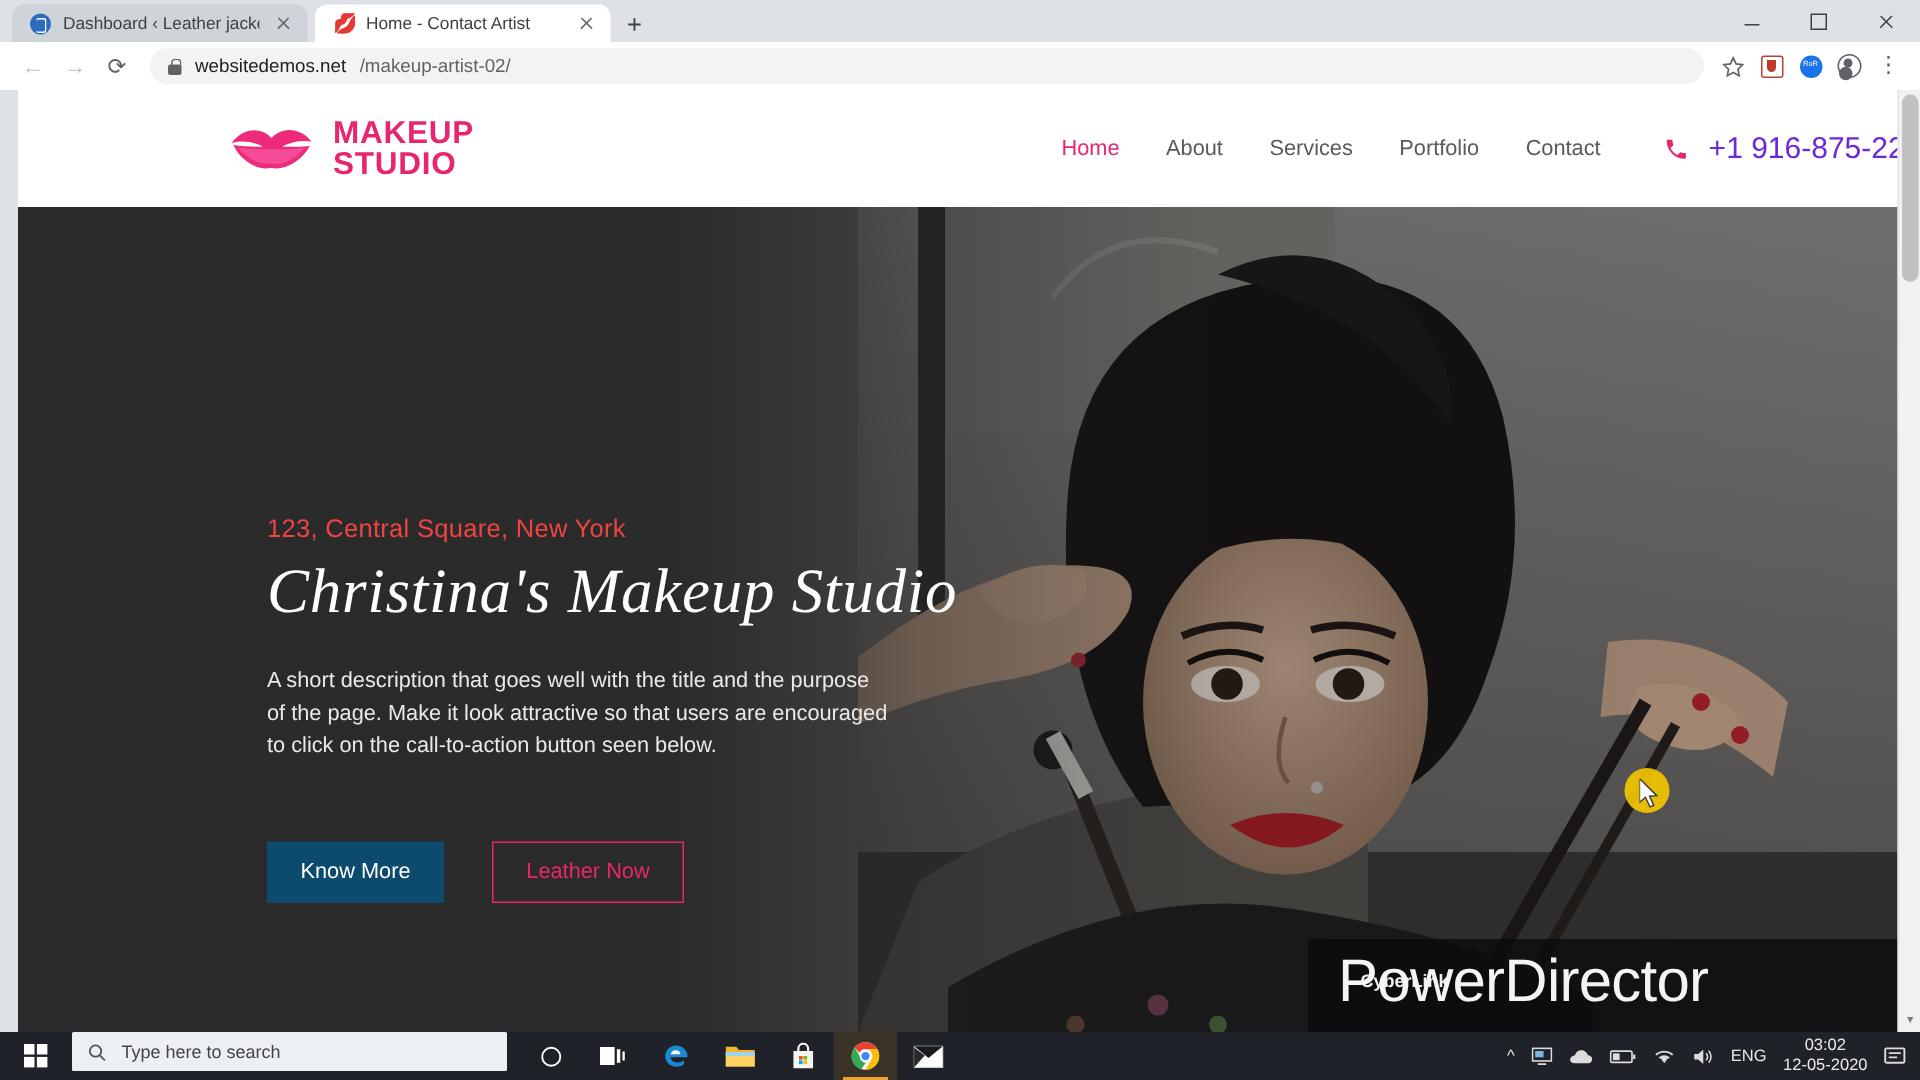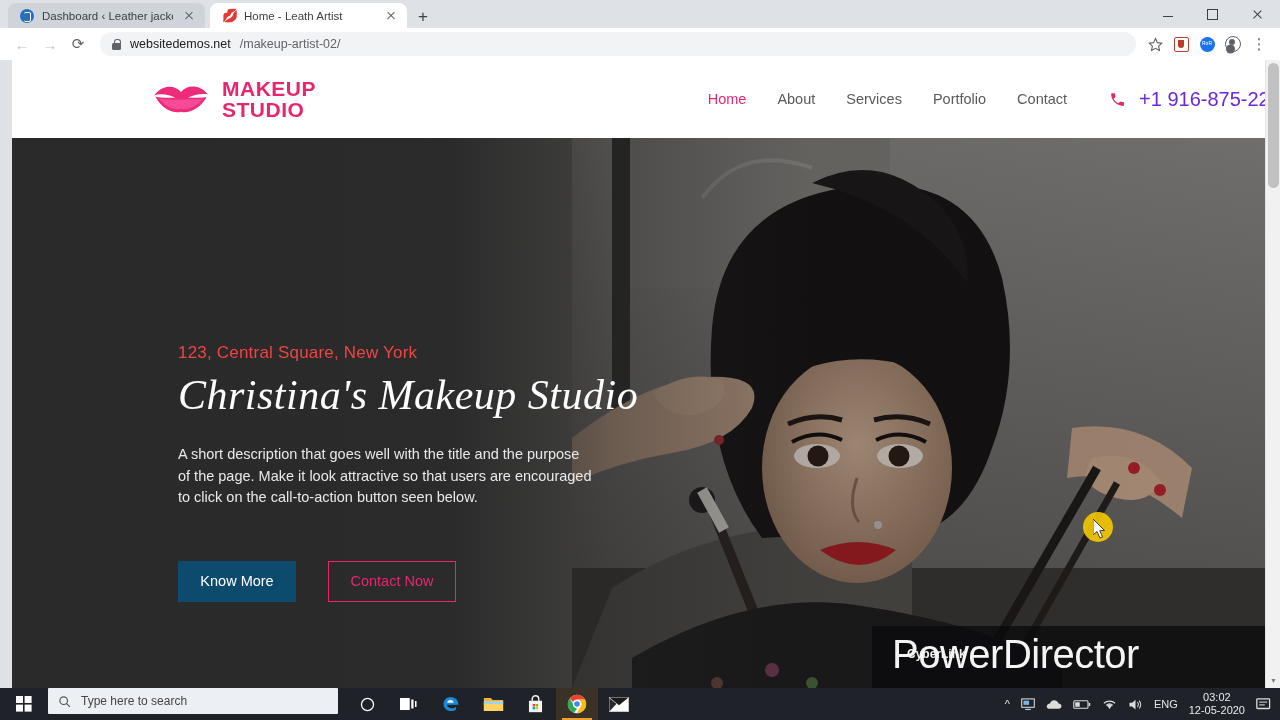--- a/index.html
+++ b/index.html
@@ -186,21 +186,21 @@
   <div class="browser">
 
     <div class="tabstrip">
       <div class="tab inactive">
         <span class="favicon fav-dash"></span>
         <span class="tab-title">Dashboard ‹ Leather jacket| Leath</span>
         <span class="tab-close"></span>
       </div>
       <div class="tab active">
         <span class="favicon fav-lips">💋</span>
-        <span class="tab-title">Home - Leath Artist</span>
+        <span class="tab-title">Home - Contact Artist</span>
         <span class="tab-close"></span>
       </div>
       <div class="newtab">+</div>
 
       <div class="wincontrols">
         <div class="wc wc-min"></div>
         <div class="wc wc-max"></div>
         <div class="wc wc-close"></div>
       </div>
     </div>
@@ -321,21 +321,21 @@
           <circle cx="705" cy="545" r="6" fill="#6f4a3c"></circle>
         </svg>
         <div class="hero-overlay"></div>
 
         <div class="hero-content">
           <div class="hero-sub">123, Central Square, New York</div>
           <h1 class="hero-title">Christina's Makeup Studio</h1>
           <p class="hero-desc">A short description that goes well with the title and the purpose of the page. Make it look attractive so that users are encouraged to click on the call-to-action button seen below.</p>
           <div class="hero-btns">
             <a href="#" class="btn btn-primary">Know More</a>
-            <a href="#" class="btn btn-outline">Contact Now</a>
+            <a href="#" class="btn btn-outline">Leather Now</a>
           </div>
         </div>
 
         <div class="watermark">
           <span class="wm-brand">CyberLink</span>
           <span class="wm-main">PowerDirector</span>
         </div>
       </div>
     </div>
 

